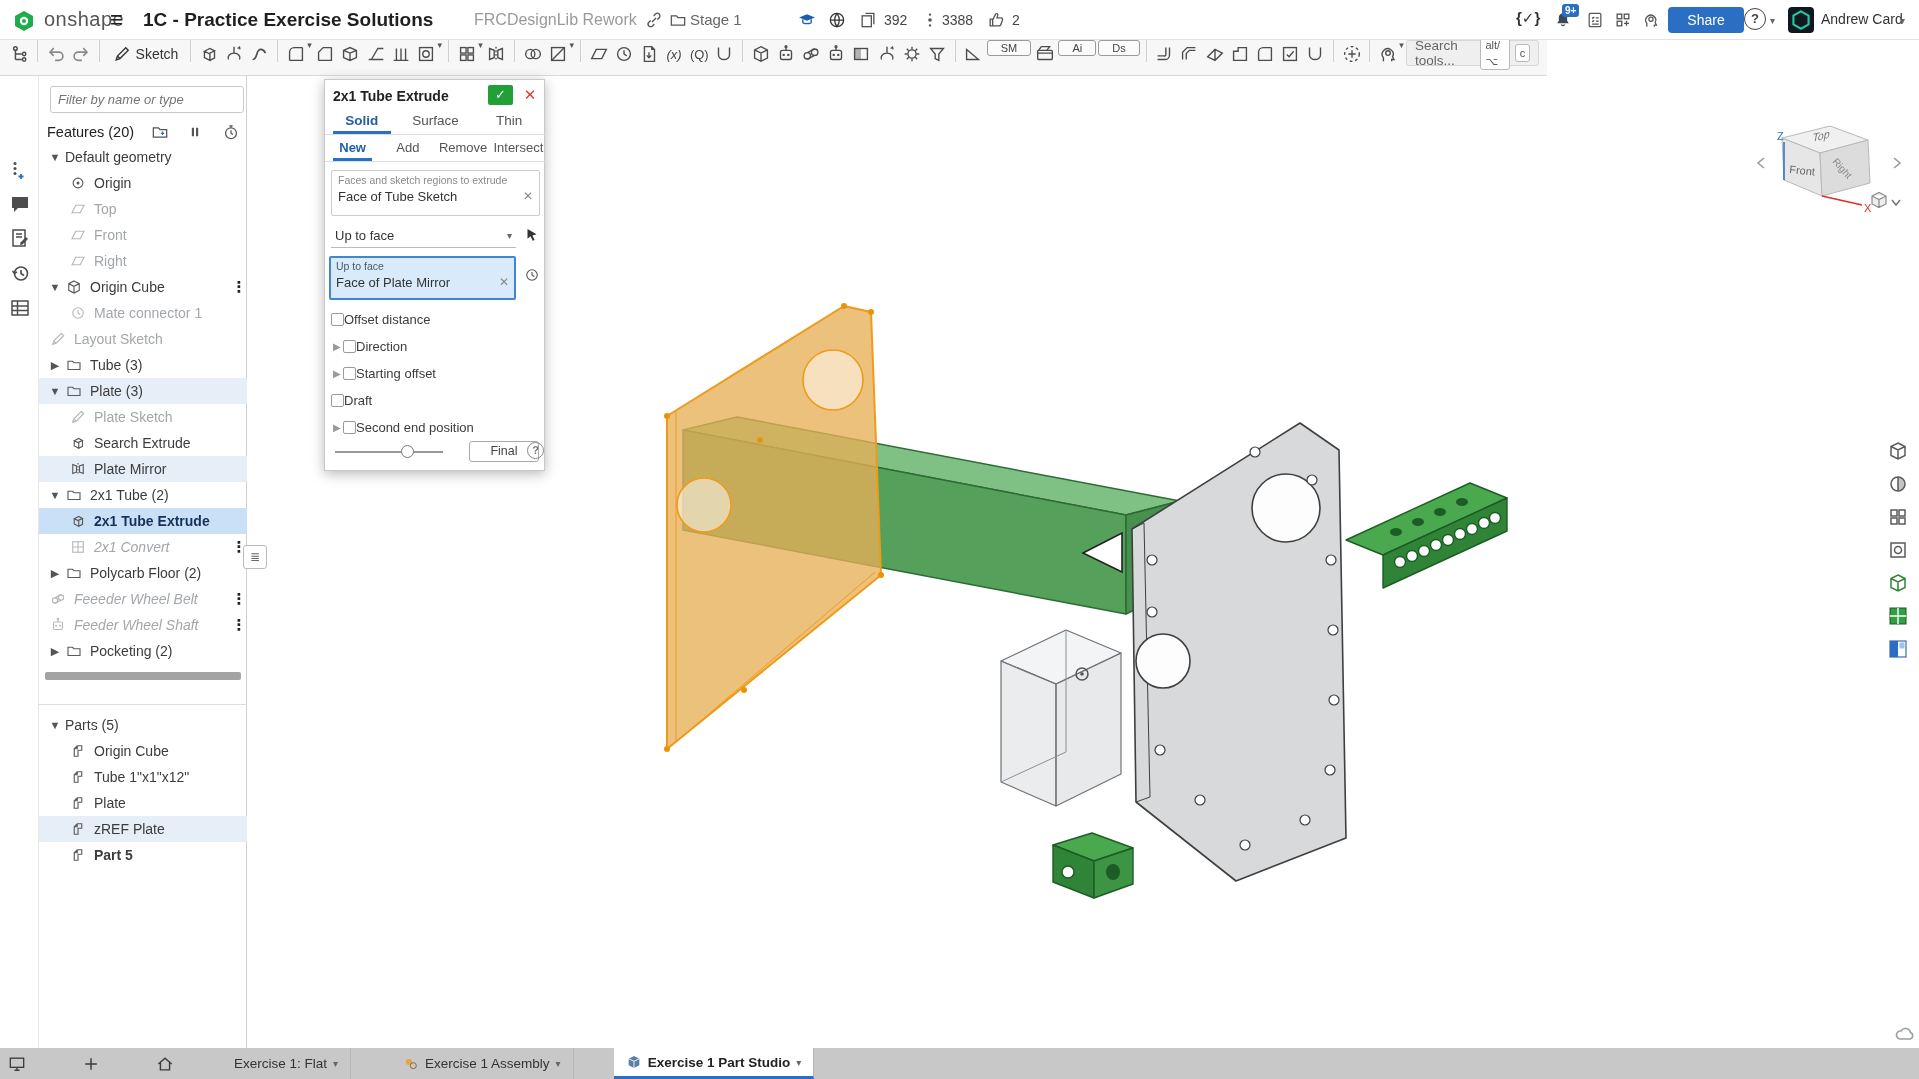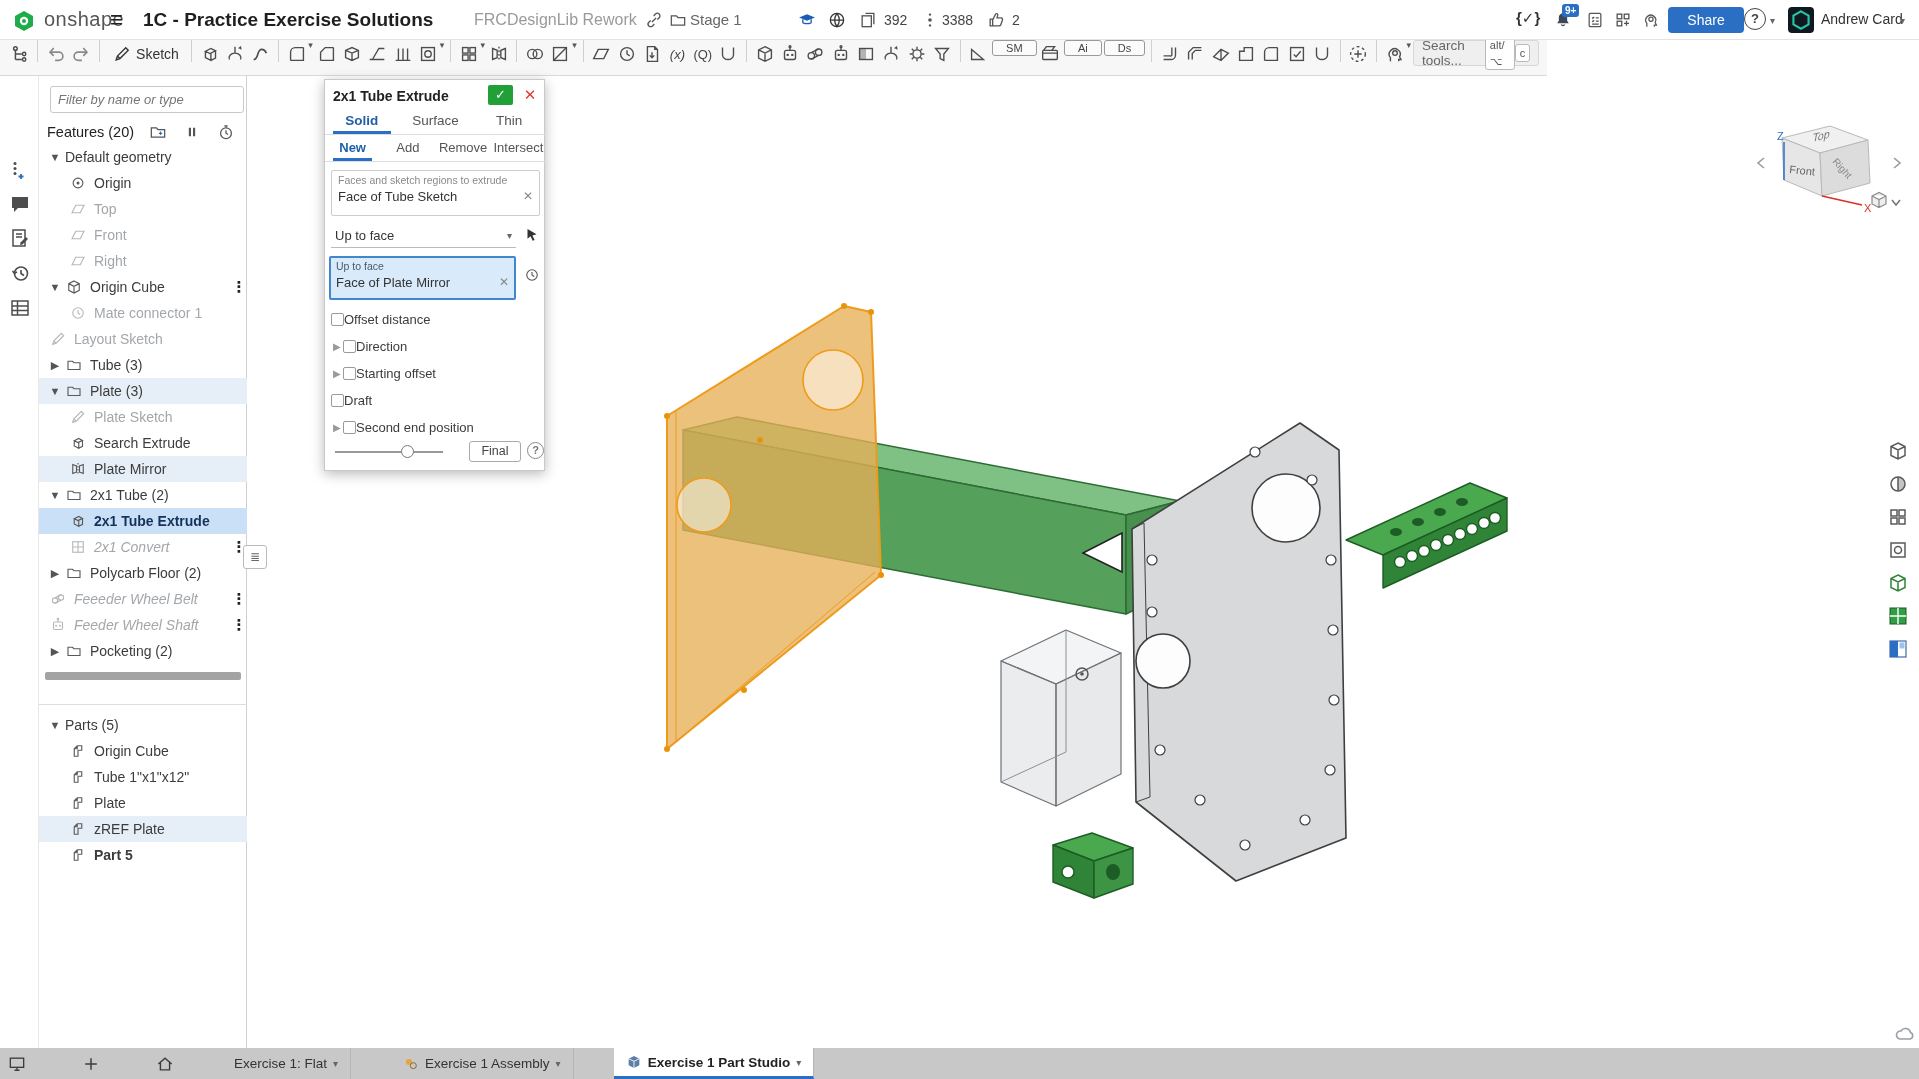--- a/index.html
+++ b/index.html
@@ -30,34 +30,34 @@
   .caret{font-size:10px;color:#666;}
 
   
   #toolbar{left:0;top:40px;width:1547px;height:36px;background:#f7f7f7;border-bottom:1px solid #d9d9d9;
      display:flex;align-items:flex-start;padding:0 8px;gap:2px;z-index:35;}
   .tslot{width:30px;height:28px;display:flex;align-items:center;justify-content:center;border-radius:3px;}
   .tsep{width:1px;height:22px;background:#d0d0d0;margin:0 4px;flex:none;}
   .tlabelled{display:flex;align-items:center;gap:4px;padding:0 6px;height:28px;font-size:14px;color:#333;}
   .chip{border:1px solid #999;border-radius:3px;font-size:11px;color:#444;padding:1px 13px;background:#fbfbfb;}
   .tcaret{font-size:9px;color:#555;margin-left:-2px;}
-  #search-tools{margin-left:auto;display:flex;align-items:center;background:#efefef;border:1px solid #d7d7d7;
+  #search-tools{margin-left:auto;display:flex;align-items:center;gap:5px;background:#efefef;border:1px solid #d7d7d7;
      border-radius:3px;height:26px;padding:0 8px;font-size:13.5px;color:#666;}
   .kbd{border:1px solid #b9b9b9;background:#fff;border-radius:3px;font-size:11px;color:#555;padding:0 4px;line-height:16px;}
 
   
   #leftstrip{left:0;top:76px;width:39px;height:972px;background:#fff;border-right:1px solid #e8e8e8;z-index:30;}
   .strip-ic{left:8px;width:24px;height:24px;color:#4d4d4d;}
 
   
   #fpanel{left:39px;top:76px;width:208px;height:972px;background:#fff;border-right:1px solid #cfcfcf;z-index:30;}
   #filter-row{left:6px;top:10px;width:196px;height:27px;display:flex;align-items:center;gap:5px;}
   #filter-input{flex:1;height:27px;border:1px solid #c9c9c9;border-radius:3px;font-style:italic;font-size:13px;
      color:#888;padding:0 7px;outline:none;font-family:"Liberation Sans",sans-serif;}
-  #features-hdr{left:8px;top:44px;width:194px;height:24px;display:flex;align-items:center;}
+  #features-hdr{left:8px;top:44px;width:194px;height:24px;display:flex;align-items:center;justify-content:space-between;}
   #features-title{font-size:14.5px;color:#222;}
   #features-hdr .hic{margin-left:14px;width:20px;height:20px;color:#555;}
   #tree{left:0;top:68px;width:208px;}
   .trow{position:relative;height:26px;display:flex;align-items:center;font-size:14px;color:#3c3c3c;width:208px;}
   .trow .chev{width:20px;text-align:center;font-size:11px;color:#555;flex:none;}
   .trow .fico{width:20px;height:18px;flex:none;margin-right:5px;color:#5a5a5a;}
   .trow .fico svg{width:18px;height:18px;}
   .trow .flab{white-space:nowrap;overflow:hidden;flex:1;}
   .trow .fdots{width:16px;color:#222;font-size:15px;font-weight:bold;flex:none;text-align:center;}
   .lvl1{padding-left:6px;}
@@ -98,21 +98,21 @@
   #pick-arrow{left:198px;top:146px;width:18px;height:18px;color:#333;}
   #f2{left:4px;top:176px;width:187px;height:44px;background:#d9eafb;border:2px solid #4186cf;border-radius:2px;
      padding:2px 5px;}
   #f2 .f-label{color:#4a5a6a;}
   #mate-clock{left:198px;top:186px;width:18px;height:18px;color:#555;}
   .optrow{left:6px;width:209px;height:24px;display:flex;align-items:center;color:#3c3c3c;}
   .optrow .exp{width:10px;font-size:10px;color:#999;}
   .cbx{width:13px;height:13px;border:1px solid #9a9a9a;border-radius:2px;background:#fff;flex:none;}
   #slider-track{left:10px;top:371px;width:108px;height:2px;background:#999;}
   #slider-handle{left:76px;top:365px;width:13px;height:13px;border:1.5px solid #777;border-radius:50%;background:#fff;}
-  #final-btn{left:144px;top:361px;width:52px;height:21px;border:1px solid #aaa;border-radius:3px;background:#fff;
+  #final-btn{left:144px;top:361px;width:70px;height:21px;border:1px solid #aaa;border-radius:3px;background:#fff;
      text-align:center;line-height:19px;font-size:12.5px;color:#444;}
   #dlg-help{left:202px;top:362px;width:17px;height:17px;border:1.5px solid #8a8a8a;border-radius:50%;color:#777;
      font-size:11px;text-align:center;line-height:14px;font-weight:bold;}
 
   
   #view-svg{left:0;top:0;z-index:10;}
   #righttools{left:1884px;top:437px;width:32px;z-index:20;}
   .rt{width:28px;height:28px;margin-bottom:5px;display:flex;align-items:center;justify-content:center;color:#5a5a5a;}
   .rt svg{width:24px;height:24px;}
   #cloud-ic{left:1893px;top:1022px;width:24px;height:24px;color:#9aa0a6;z-index:20;}

